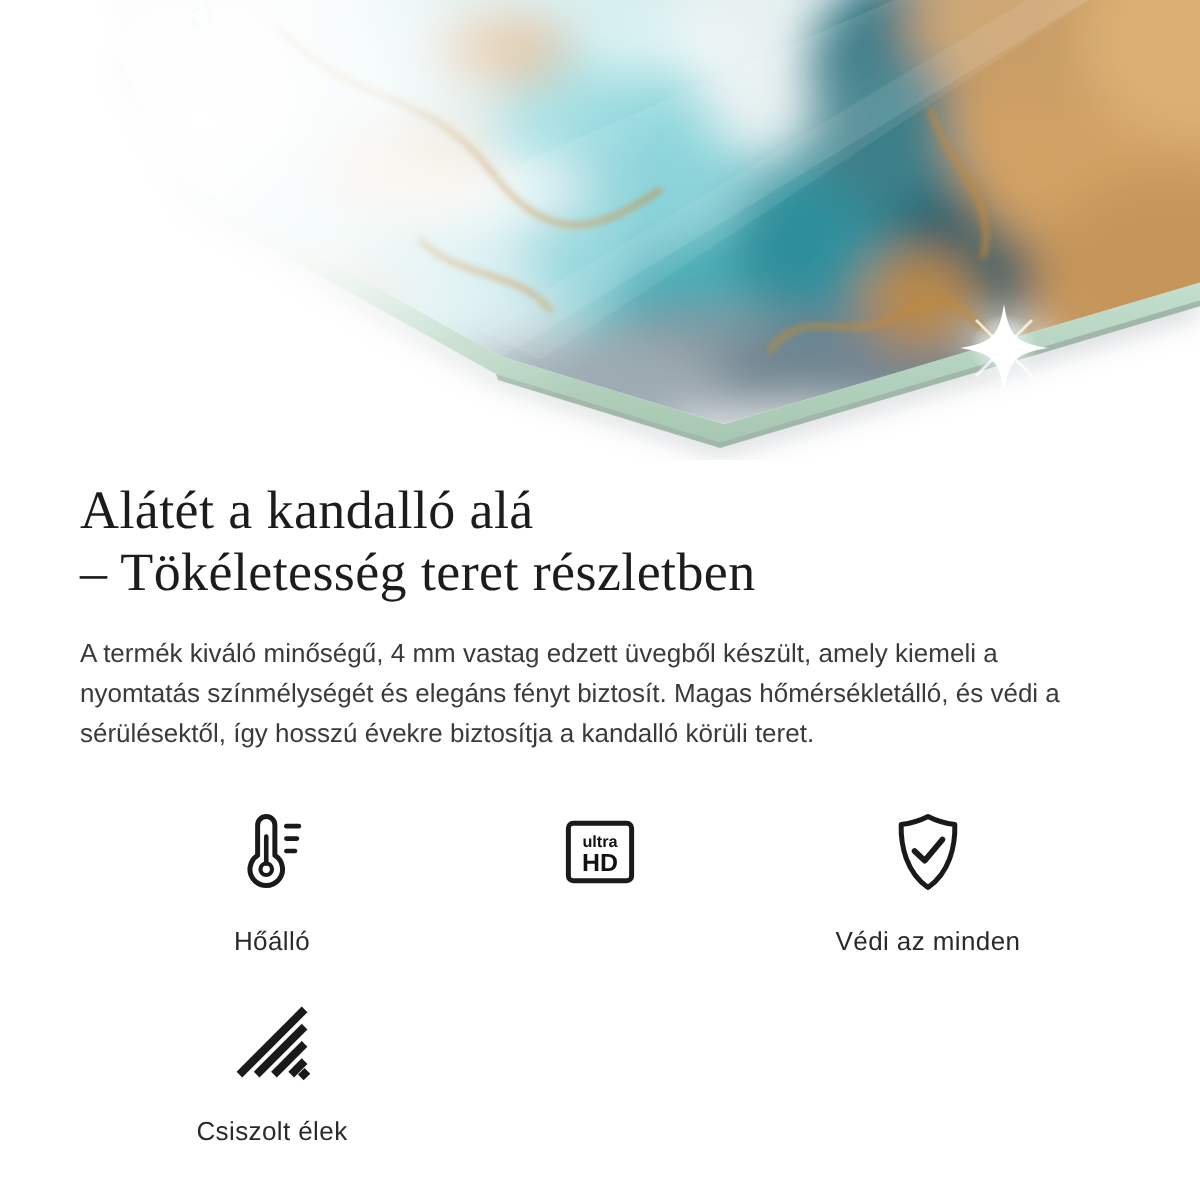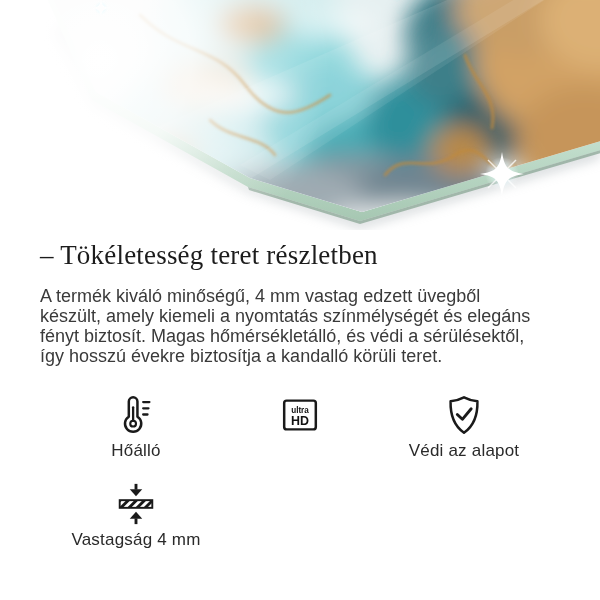--- a/index.html
+++ b/index.html
@@ -20,39 +20,39 @@
     font-size:27px;
     line-height:31px;
     color:#1c1c1c;
     margin:10px 0 0 0;
     letter-spacing:0.2px;
   }
   .heading span{display:block;}
   .description{
     margin:15px 0 0 0;
     max-width:505px;
-    font-size:18px;
+    font-size:13px;
     line-height:20px;
     color:#3a3a3a;
   }
   .features{
     display:grid;
     grid-template-columns:1fr 1fr 1fr;
     row-gap:20px;
     padding:0 14px;
     margin-top:26px;
   }
   .feature{
     display:flex;flex-direction:column;align-items:center;
   }
   .feature-icon{width:46px;height:46px;display:flex;align-items:center;justify-content:flex-end;}
   .feature-icon svg{display:block;}
   .feature-label{
-    margin-top:3px;
-    font-size:17px;
+    margin-top:14px;
+    font-size:13px;
     color:#2a2a2a;
     text-align:left;
     letter-spacing:0.2px;
   }
 </style>
 </head>
 <body>
 
 <div class="page">
 
@@ -144,20 +144,21 @@
       </g>
       <g opacity="0.9">
         <circle cx="101" cy="8" r="8" fill="url(#glow)"></circle>
         <path d="M101,-1 C102,6 103.5,7 110,8 C103.5,9 102,10 101,17 C100,10 98.5,9 92,8 C98.5,7 100,6 101,-1 Z" fill="#ffffff"></path>
       </g>
     </svg>
   </div>
 
   <div class="content">
     <h1 class="heading">
+      <span>Alátét a kandalló alá</span>
       <span>– Tökéletesség teret részletben</span>
     </h1>
     <p class="description">A termék kiváló minőségű, 4 mm vastag edzett üvegből készült, amely kiemeli a nyomtatás színmélységét és elegáns fényt biztosít. Magas hőmérsékletálló, és védi a sérülésektől, így hosszú évekre biztosítja a kandalló körüli teret.</p>
 
     <div class="features">
 
       <div class="feature">
         <div class="feature-icon">
           <svg viewBox="0 0 48 48" width="46" height="46" fill="none" stroke="#1a1a1a">
             <path d="M25.5,25.8 L25.5,10 A4.5,4.5 0 0 0 16.5,10 L16.5,25.8 A8.5,8.5 0 1 0 25.5,25.8 Z" stroke-width="2.6" stroke-linejoin="round"></path>
@@ -181,39 +182,33 @@
         </div>
       </div>
 
       <div class="feature">
         <div class="feature-icon">
           <svg viewBox="0 0 48 48" width="46" height="46" fill="none" stroke="#1a1a1a">
             <path d="M24,5.5 C28.5,7.8 33.3,9.2 38,9.6 C38.3,20.8 35.3,34.6 24,42.5 C12.7,34.6 9.7,20.8 10,9.6 C14.7,9.2 19.5,7.8 24,5.5 Z" stroke-width="2.6" stroke-linejoin="round"></path>
             <path d="M17,23.5 L22.3,28.5 L31.5,17.5" stroke-width="3" stroke-linecap="round" stroke-linejoin="round"></path>
           </svg>
         </div>
-        <div class="feature-label">Védi az alapot</div>
-      </div>
-
-
-
-      <div class="feature">
-        <div class="feature-icon">
-          <svg viewBox="0 0 48 48" width="46" height="46">
-            <defs>
-              <pattern id="hatch" width="6" height="6" patternUnits="userSpaceOnUse" patternTransform="rotate(45)">
-                <rect width="6" height="6" fill="#ffffff"></rect>
-                <rect width="3" height="6" fill="#1a1a1a"></rect>
-              </pattern>
-            </defs>
-            <line x1="24" y1="3" x2="24" y2="9" stroke="#1a1a1a" stroke-width="3"></line>
-            <polygon points="17.5,8.5 30.5,8.5 24,16" fill="#1a1a1a"></polygon>
-            <rect x="7" y="20" width="34" height="8" fill="url(#hatch)" stroke="#1a1a1a" stroke-width="2"></rect>
-            <polygon points="17.5,39.5 30.5,39.5 24,32" fill="#1a1a1a"></polygon>
-            <line x1="24" y1="39" x2="24" y2="45" stroke="#1a1a1a" stroke-width="3"></line>
-          </svg>
-        </div>
-        <div class="feature-label">Vastagság 4 mm</div>
-      </div>
+        <div class="feature-label">Védi az minden</div>
+      </div>
+
+
+      <div class="feature">
+        <div class="feature-icon">
+          <svg viewBox="0 0 48 48" width="46" height="46" stroke="#1a1a1a" stroke-width="4.2">
+            <line x1="7" y1="41" x2="41" y2="7"></line>
+            <line x1="16" y1="41" x2="41" y2="16"></line>
+            <line x1="25" y1="41" x2="41" y2="25"></line>
+            <line x1="34" y1="41" x2="41" y2="34"></line>
+            <line x1="40.5" y1="41" x2="41" y2="40.5" stroke-linecap="square"></line>
+          </svg>
+        </div>
+        <div class="feature-label">Csiszolt élek</div>
+      </div>
+
 
     </div>
   </div>
 </div>
 
 </body></html>

